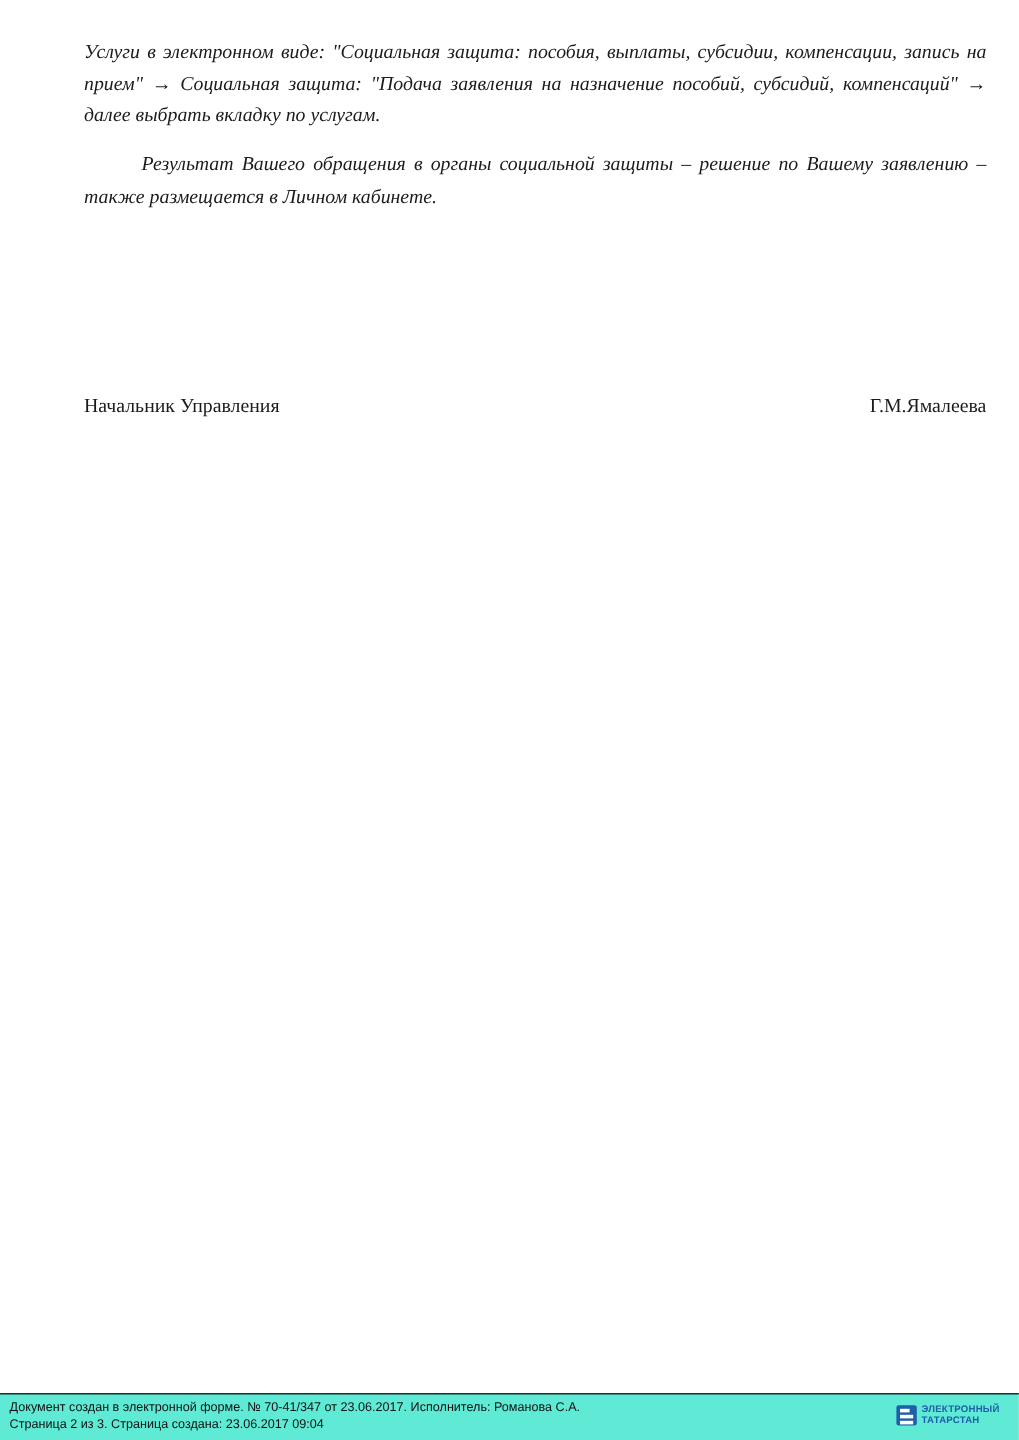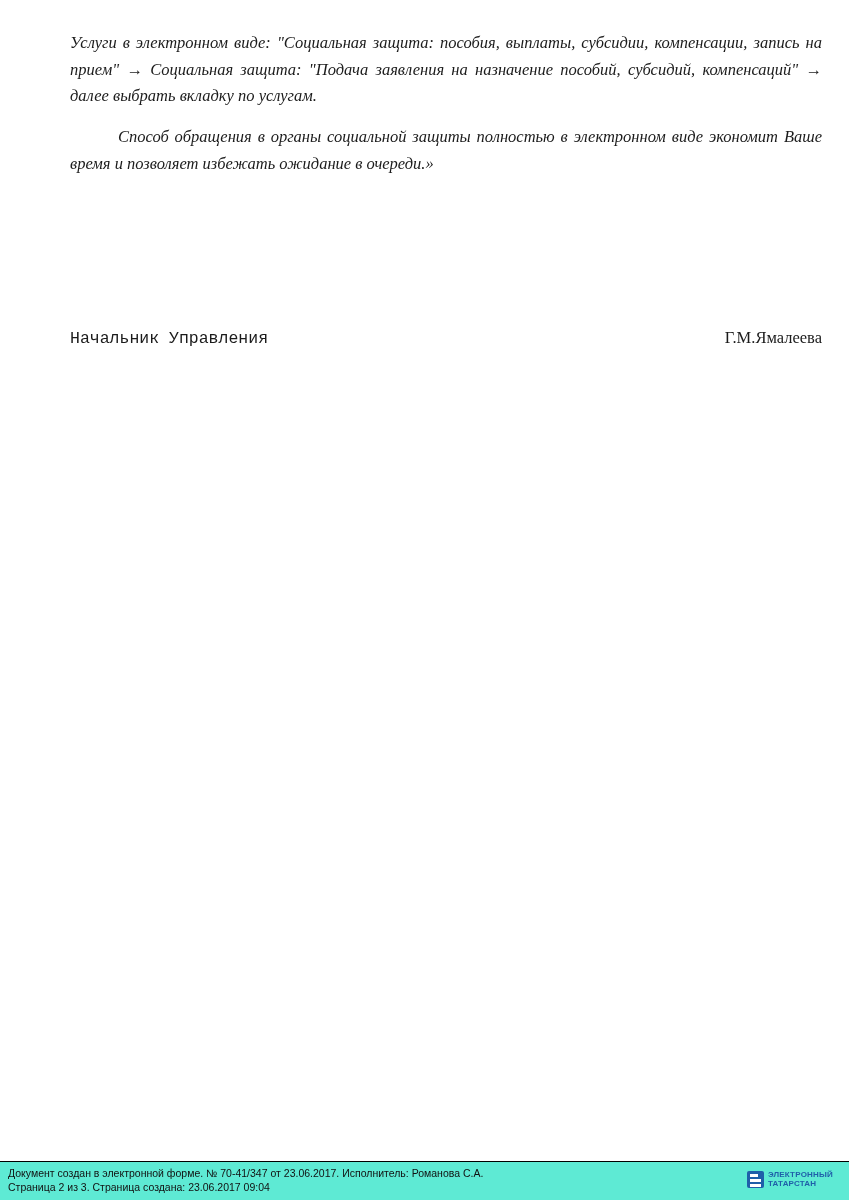--- a/index.html
+++ b/index.html
@@ -57,21 +57,20 @@
     justify-content: space-between;
     align-items: baseline;
     font-family: "Liberation Serif", serif;
     font-size: 16.5px;
     font-style: normal;
     color: #1b1b1b;
   }
 
   .signature-left {
     text-align: left;
-    font-family: Liberation Mono, monospace;
   }
 
   .signature-right {
     text-align: right;
     margin-left: 24px;
   }
 
   .footer {
     position: absolute;
     left: 0;
@@ -150,21 +149,21 @@
     white-space: nowrap;
   }
 </style>
 </head>
 <body>
 
 <div class="page">
 
   <div class="doc-body">
     <p class="para first">Услуги в электронном виде: "Социальная защита: пособия, выплаты, субсидии, компенсации, запись на прием" → Социальная защита: "Подача заявления на назначение пособий, субсидий,  компенсаций" → далее выбрать вкладку по услугам.</p>
-    <p class="para indent">Способ обращения в органы социальной защиты полностью в электронном виде экономит Ваше время и позволяет избежать ожидание в очереди.»</p>
+    <p class="para indent">Результат Вашего обращения в органы социальной защиты – решение по Вашему заявлению  –  также размещается в Личном кабинете.</p>
   </div>
 
   <div class="signature-row">
     <div class="signature-left">Начальник Управления</div>
     <div class="signature-right">Г.М.Ямалеева</div>
   </div>
 
   <div class="footer">
     <div class="footer-text">
       <span class="footer-line">Документ создан в электронной форме. № 70-41/347 от 23.06.2017. Исполнитель: Романова С.А.</span>

